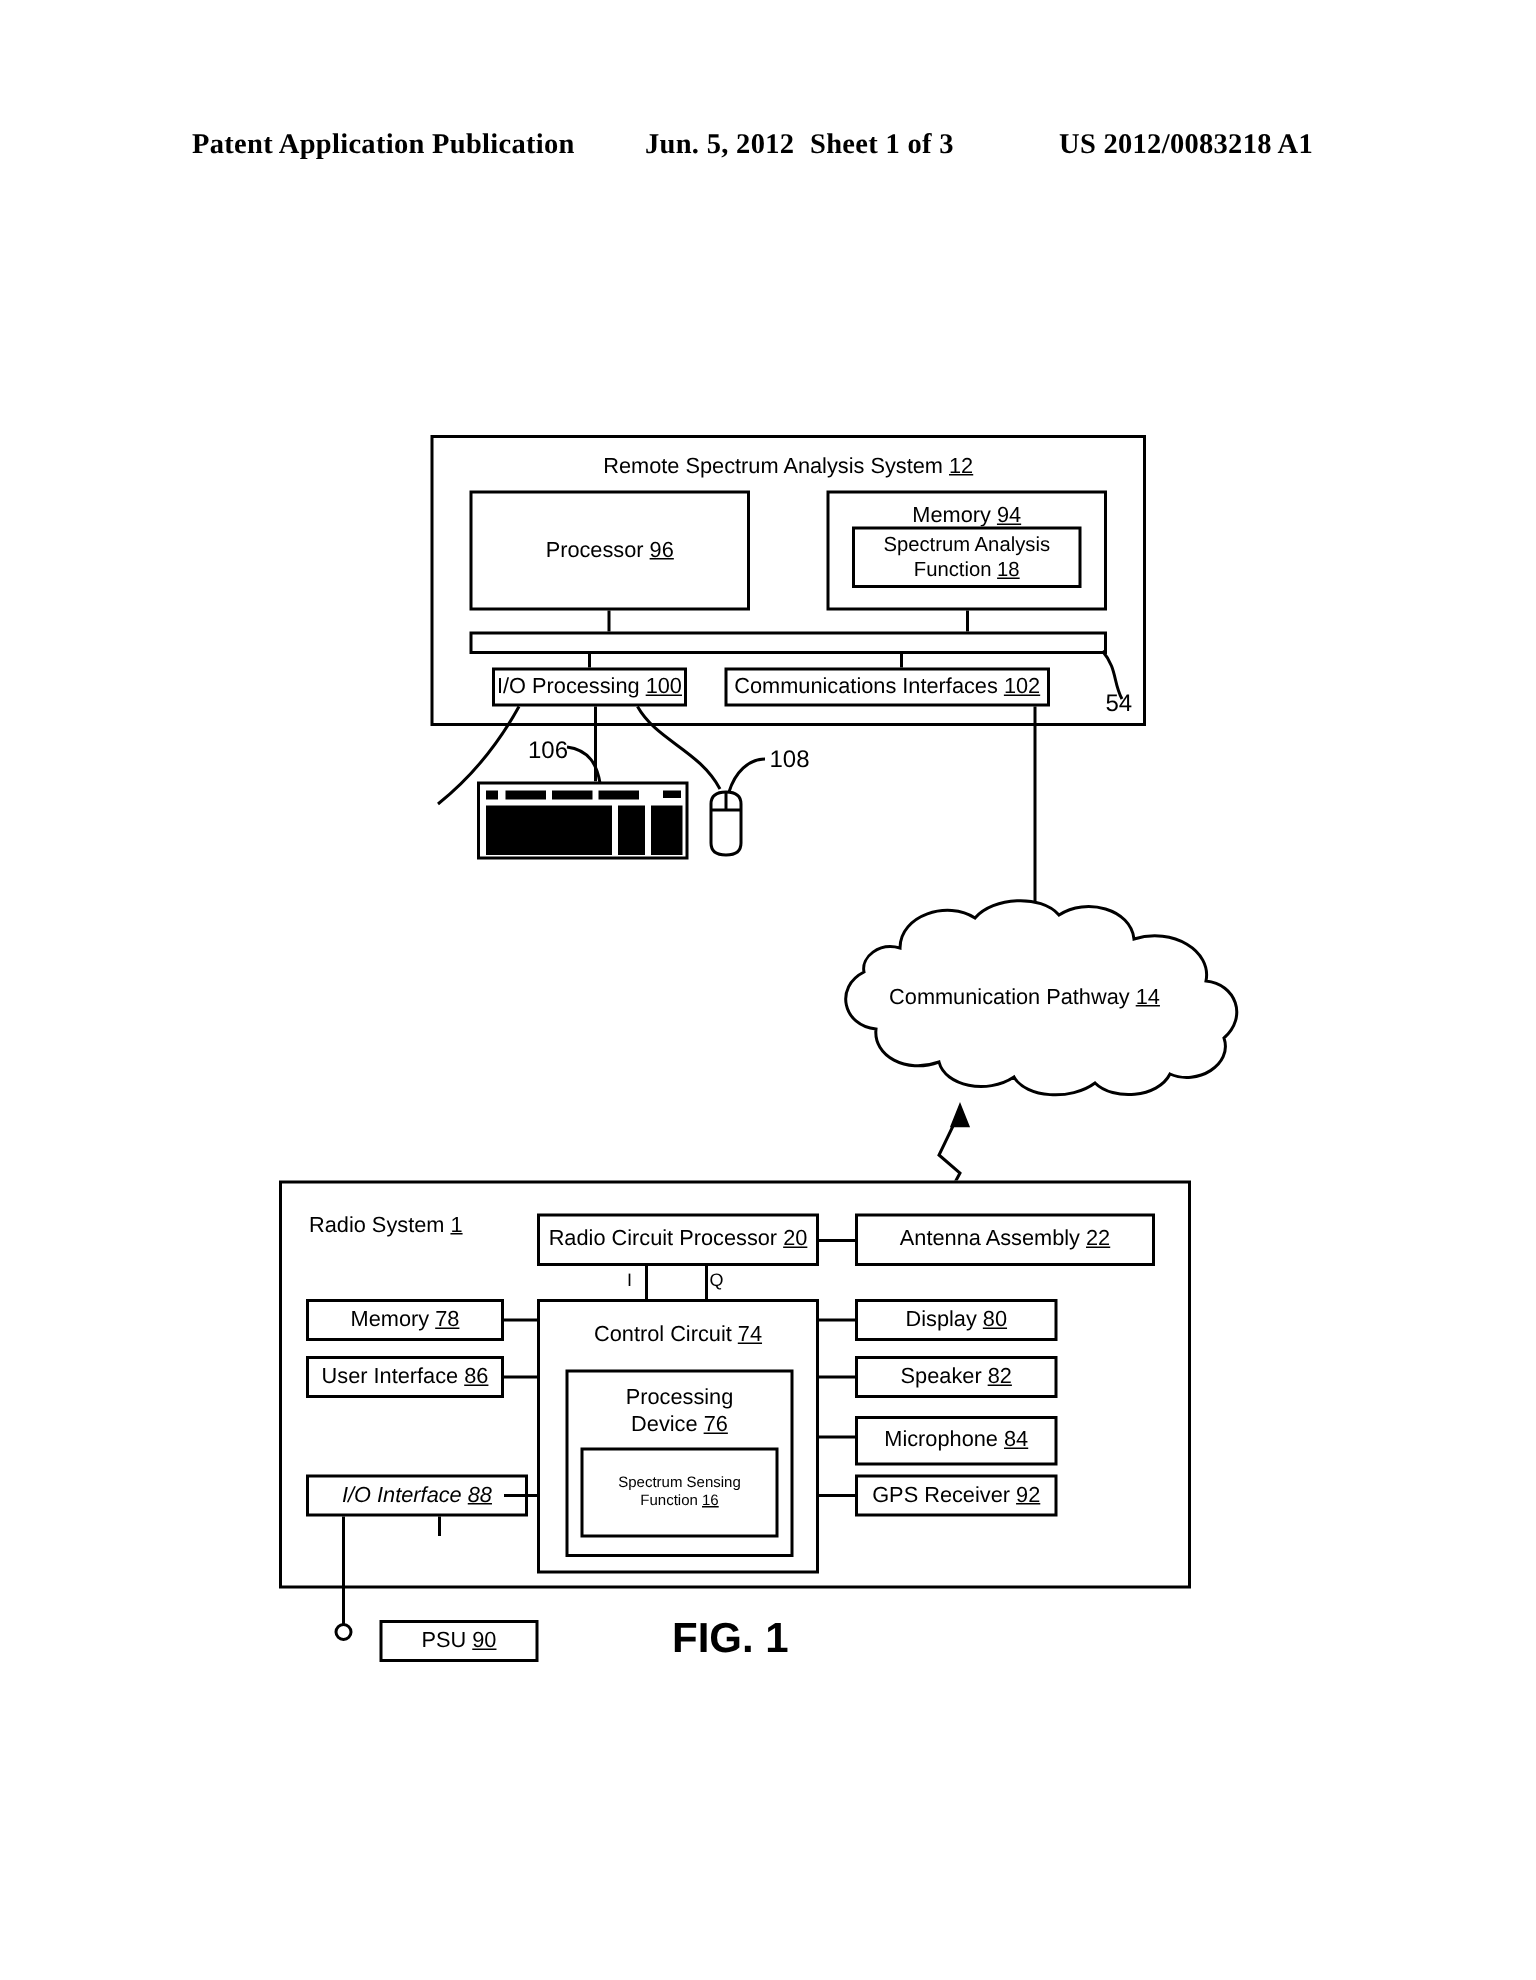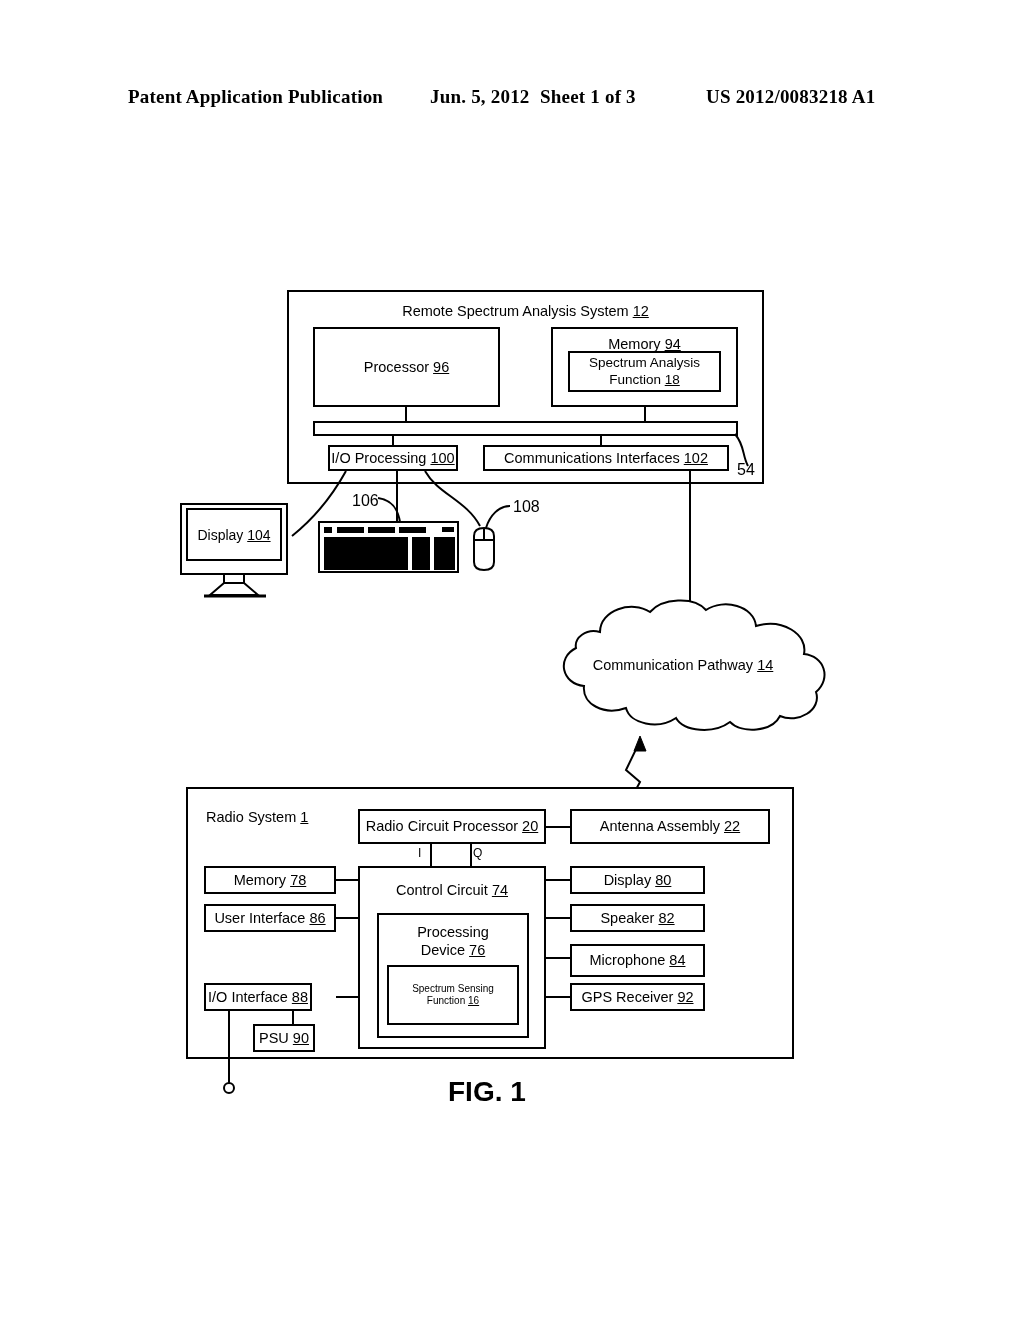--- a/index.html
+++ b/index.html
@@ -172,50 +172,37 @@
 
   <div class="ln v" style="left:392px; top:436px; height:10px;"></div>
   <div class="ln v" style="left:600px; top:436px; height:10px;"></div>
 
   <div class="box" style="left:328px; top:445px; width:130px; height:26px;">
     <span class="lbl">
       <span>I/O Processing </span><span class="u">100</span>
     </span>
   </div>
 
-  <div class="box" style="left:483px; top:445px; width:246px; height:26px;">
+  <div class="box" style="left:483px; top:445px; width:217px; height:26px;">
     <span class="lbl">
       <span>Communications Interfaces </span><span class="u">102</span>
     </span>
   </div>
 
   <svg class="fig" style="pointer-events:none;">
 
     <path d="M346,471 C330,500 312,520 292,536" stroke="#000" stroke-width="2" fill="none"></path>
 
     <path d="M397,471 L397,521" stroke="#000" stroke-width="2" fill="none"></path>
 
     <path d="M425,471 C438,494 466,500 480,526" stroke="#000" stroke-width="2" fill="none"></path>
 
     <path d="M690,471 L690,604" stroke="#000" stroke-width="2" fill="none"></path>
   </svg>
 
-  <div id="monitor-group">
-    <div id="monitor-body"></div>
-    <div id="monitor-screen">
-      <span class="lbl">
-        <span>Display </span><span class="u">104</span>
-      </span>
-    </div>
-    <div id="monitor-neck"></div>
-    <svg width="112" height="96" style="position:absolute;left:0;top:0;">
-      <path d="M30,92 L44,80 L64,80 L78,92 Z" stroke="#000" stroke-width="2" fill="#fff"></path>
-      <line x1="24" y1="93" x2="86" y2="93" stroke="#000" stroke-width="3"></line>
-    </svg>
-  </div>
 
   <div id="keyboard">
     <div class="kb-key" style="left:4px; top:4px; width:8px; height:6px;"></div>
     <div class="kb-key" style="left:17px; top:4px; width:27px; height:6px;"></div>
     <div class="kb-key" style="left:48px; top:4px; width:27px; height:6px;"></div>
     <div class="kb-key" style="left:79px; top:4px; width:27px; height:6px;"></div>
     <div class="kb-key" style="left:122px; top:4px; width:12px; height:5px;"></div>
     <div class="kb-key" style="left:4px; top:14px; width:84px; height:33px;"></div>
     <div class="kb-key" style="left:92px; top:14px; width:18px; height:33px;"></div>
     <div class="kb-key" style="left:114px; top:14px; width:21px; height:33px;"></div>
@@ -315,29 +302,29 @@
   </div>
   <div class="ln h" style="left:336px; top:879px; width:24px;"></div>
 
   <div class="box" style="left:204px; top:904px; width:132px; height:28px;">
     <span class="lbl">
       <span>User Interface </span><span class="u">86</span>
     </span>
   </div>
   <div class="ln h" style="left:336px; top:917px; width:24px;"></div>
 
-  <div class="box" style="left:204px; top:983px; width:108px; height:28px;">
+  <div class="box" style="left:204px; top:983px; width:148px; height:28px;font-style:italic;">
     <span class="lbl">
       <span>I/O Interface </span><span class="u">88</span>
     </span>
   </div>
   <div class="ln h" style="left:336px; top:996px; width:24px;"></div>
 
   <div class="ln v" style="left:292px; top:1011px; height:13px;"></div>
-  <div class="box" style="left:253px; top:1024px; width:62px; height:28px;">
+  <div class="box" style="left:253px; top:1080px; width:106px; height:28px;">
     <span class="lbl">
       <span>PSU </span><span class="u">90</span>
     </span>
   </div>
 
   <div class="ln v" style="left:228px; top:1011px; height:72px;"></div>
   <svg class="fig" style="pointer-events:none;">
     <circle cx="229" cy="1088" r="5" stroke="#000" stroke-width="2" fill="#fff"></circle>
   </svg>
 

